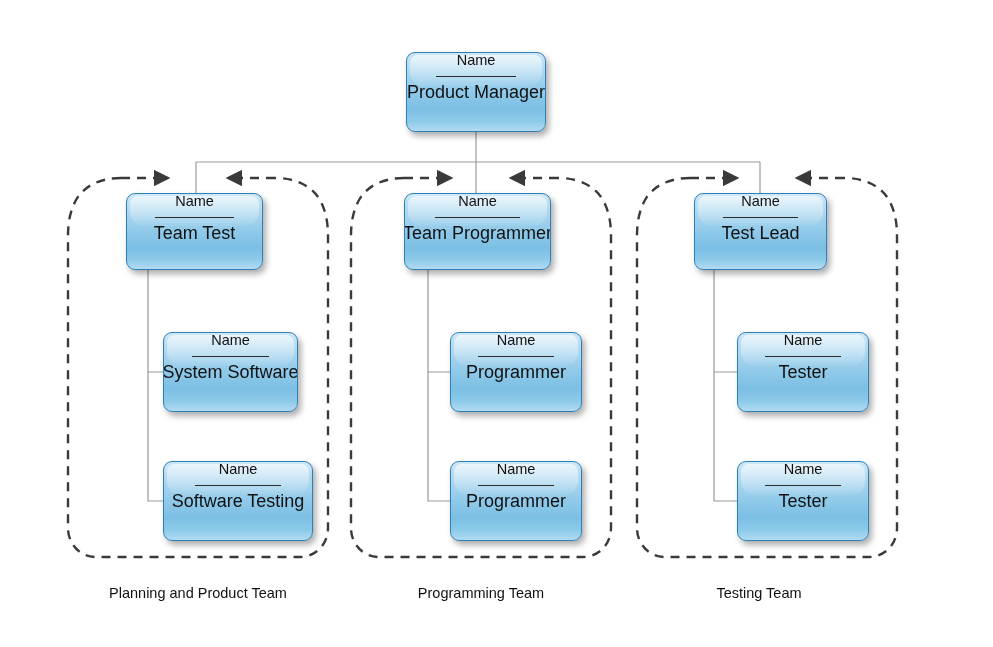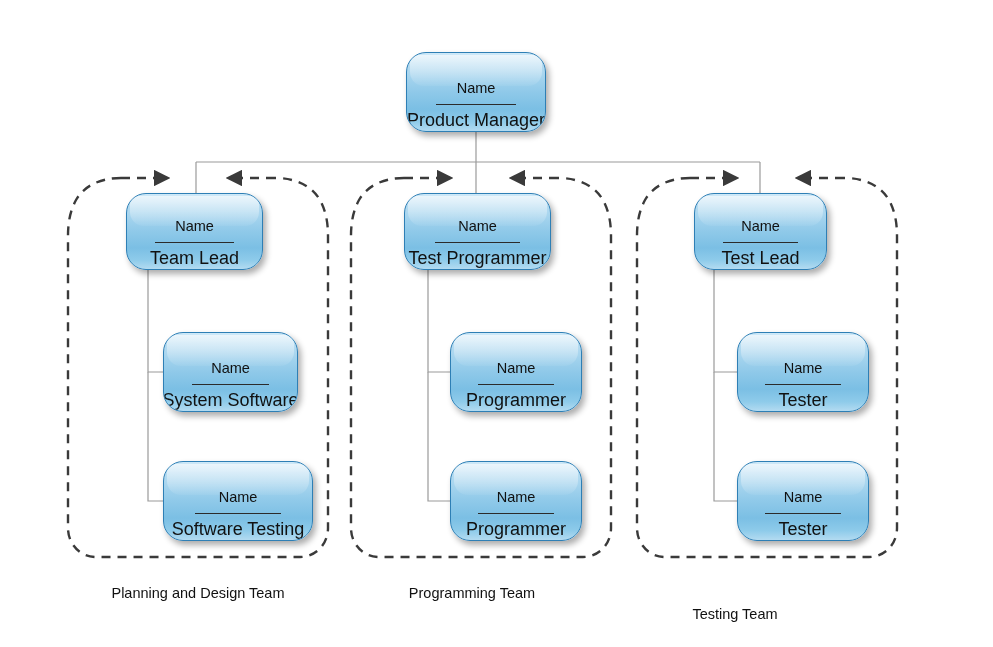--- a/index.html
+++ b/index.html
@@ -23,34 +23,34 @@
     top: 0;
     width: 993px;
     height: 647px;
     pointer-events: none;
   }
   
   .node {
     position: absolute;
     box-sizing: border-box;
     border: 1px solid #2e7fb5;
-    border-radius: 20px;
+    border-radius: 9px;
     background:
       linear-gradient(to bottom,
         #cfe9f8 0%,
         #b8ddf2 14%,
         #8fc9e9 50%,
         #7bbfe4 72%,
         #8ecbea 88%,
         #b3dbf1 100%);
     box-shadow: 3px 4px 6px rgba(0,0,0,0.33);
     display: flex;
     flex-direction: column;
     align-items: center;
-    justify-content: flex-end;
+    justify-content: flex-start;
     overflow: hidden;
   }
   .node::before {
     content: "";
     position: absolute;
     left: 3px;
     right: 3px;
     top: 2px;
     height: 40%;
     border-radius: 8px 8px 14px 14px;
@@ -155,70 +155,70 @@
 
   <div class="node" style="left:406px; top:52px; width:140px; height:80px;">
     <div class="node-name">Name</div>
     <div class="node-rule"></div>
     <div class="node-role">Product Manager</div>
   </div>
 
   <div class="node" style="left:126px; top:193px; width:137px; height:77px;">
     <div class="node-name">Name</div>
     <div class="node-rule"></div>
-    <div class="node-role">Team Lead</div>
+    <div class="node-role">Team Test</div>
   </div>
 
   <div class="node" style="left:163px; top:332px; width:135px; height:80px;">
     <div class="node-name">Name</div>
     <div class="node-rule"></div>
     <div class="node-role">System Software</div>
   </div>
 
   <div class="node" style="left:163px; top:461px; width:150px; height:80px;">
     <div class="node-name">Name</div>
     <div class="node-rule"></div>
     <div class="node-role">Software Testing</div>
   </div>
 
-  <div class="team-label" style="left:68px; top:585px; width:260px;">Planning and Design Team</div>
+  <div class="team-label" style="left:68px; top:585px; width:260px;">Planning and Product Team</div>
 
   <div class="node" style="left:404px; top:193px; width:147px; height:77px;">
     <div class="node-name">Name</div>
     <div class="node-rule"></div>
-    <div class="node-role">Test Programmer</div>
+    <div class="node-role">Team Programmer</div>
   </div>
 
   <div class="node" style="left:450px; top:332px; width:132px; height:80px;">
     <div class="node-name">Name</div>
     <div class="node-rule"></div>
     <div class="node-role">Programmer</div>
   </div>
 
   <div class="node" style="left:450px; top:461px; width:132px; height:80px;">
     <div class="node-name">Name</div>
     <div class="node-rule"></div>
     <div class="node-role">Programmer</div>
   </div>
 
-  <div class="team-label" style="left:342px; top:585px; width:260px;">Programming Team</div>
+  <div class="team-label" style="left:351px; top:585px; width:260px;">Programming Team</div>
 
   <div class="node" style="left:694px; top:193px; width:133px; height:77px;">
     <div class="node-name">Name</div>
     <div class="node-rule"></div>
     <div class="node-role">Test Lead</div>
   </div>
 
   <div class="node" style="left:737px; top:332px; width:132px; height:80px;">
     <div class="node-name">Name</div>
     <div class="node-rule"></div>
     <div class="node-role">Tester</div>
   </div>
 
   <div class="node" style="left:737px; top:461px; width:132px; height:80px;">
     <div class="node-name">Name</div>
     <div class="node-rule"></div>
     <div class="node-role">Tester</div>
   </div>
 
-  <div class="team-label" style="left:605px; top:585px; width:260px;margin-top:21px;">Testing Team</div>
+  <div class="team-label" style="left:629px; top:585px; width:260px;">Testing Team</div>
 
 </div>
 
 </body></html>

